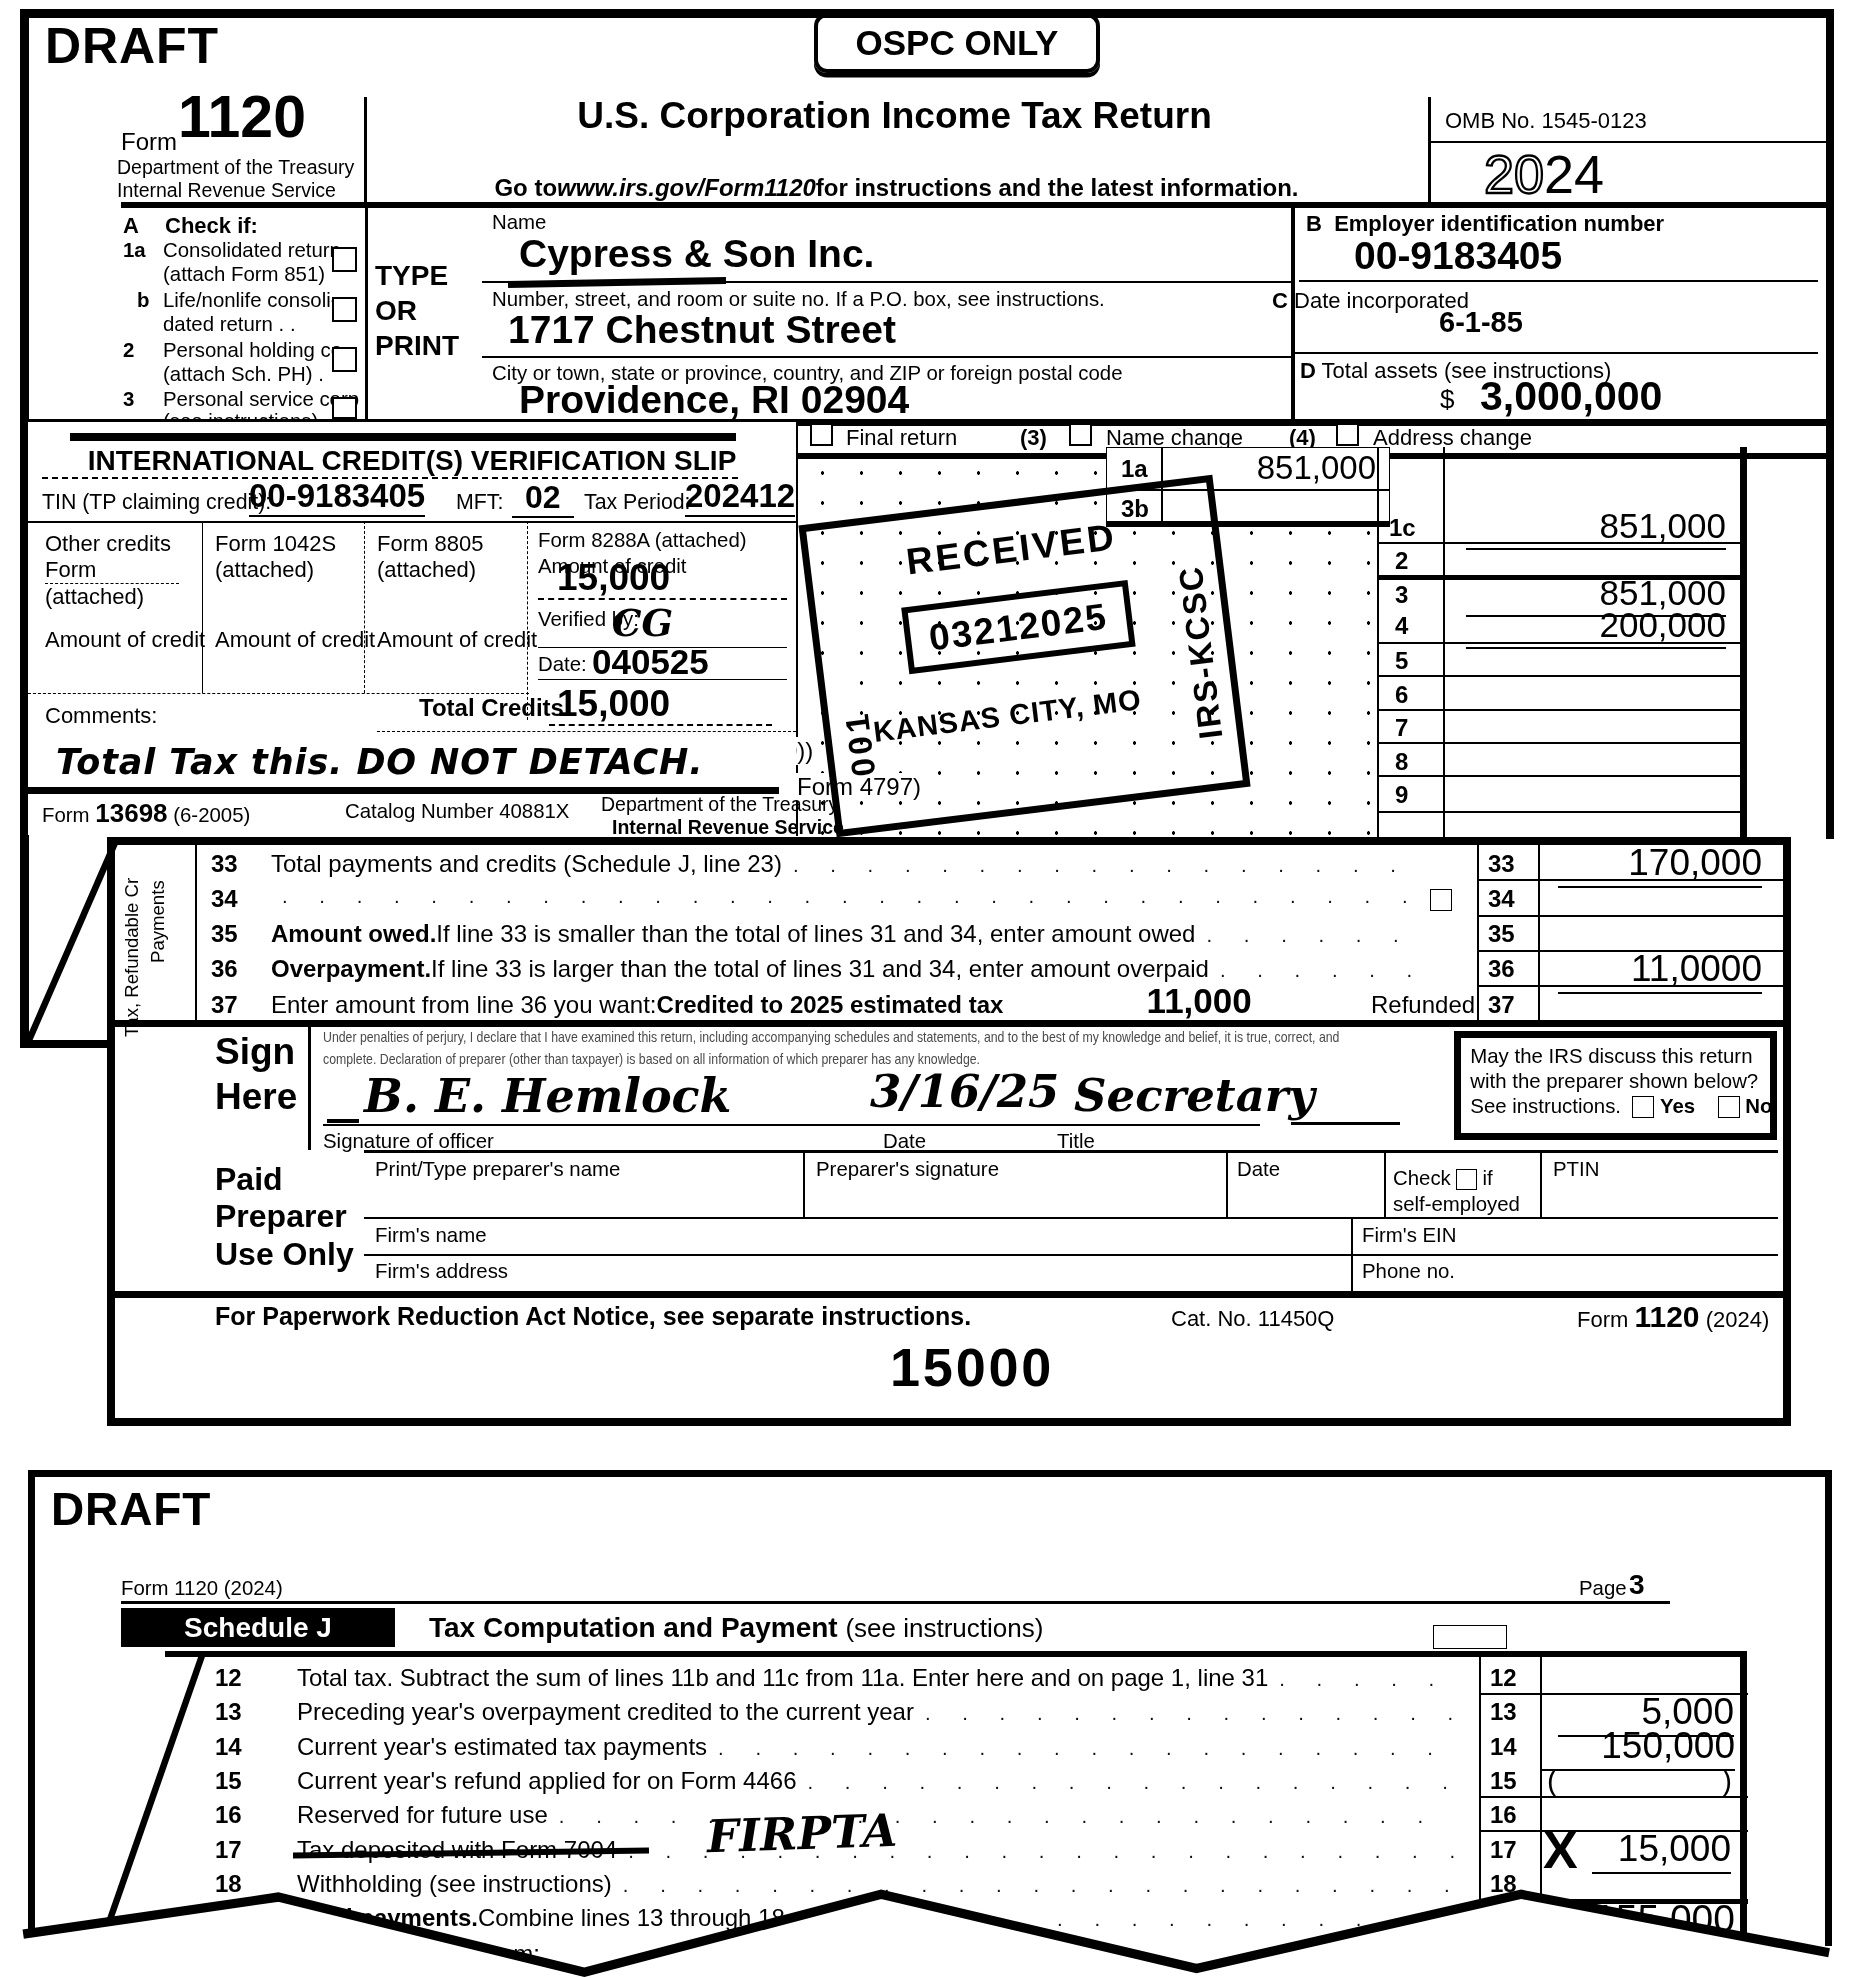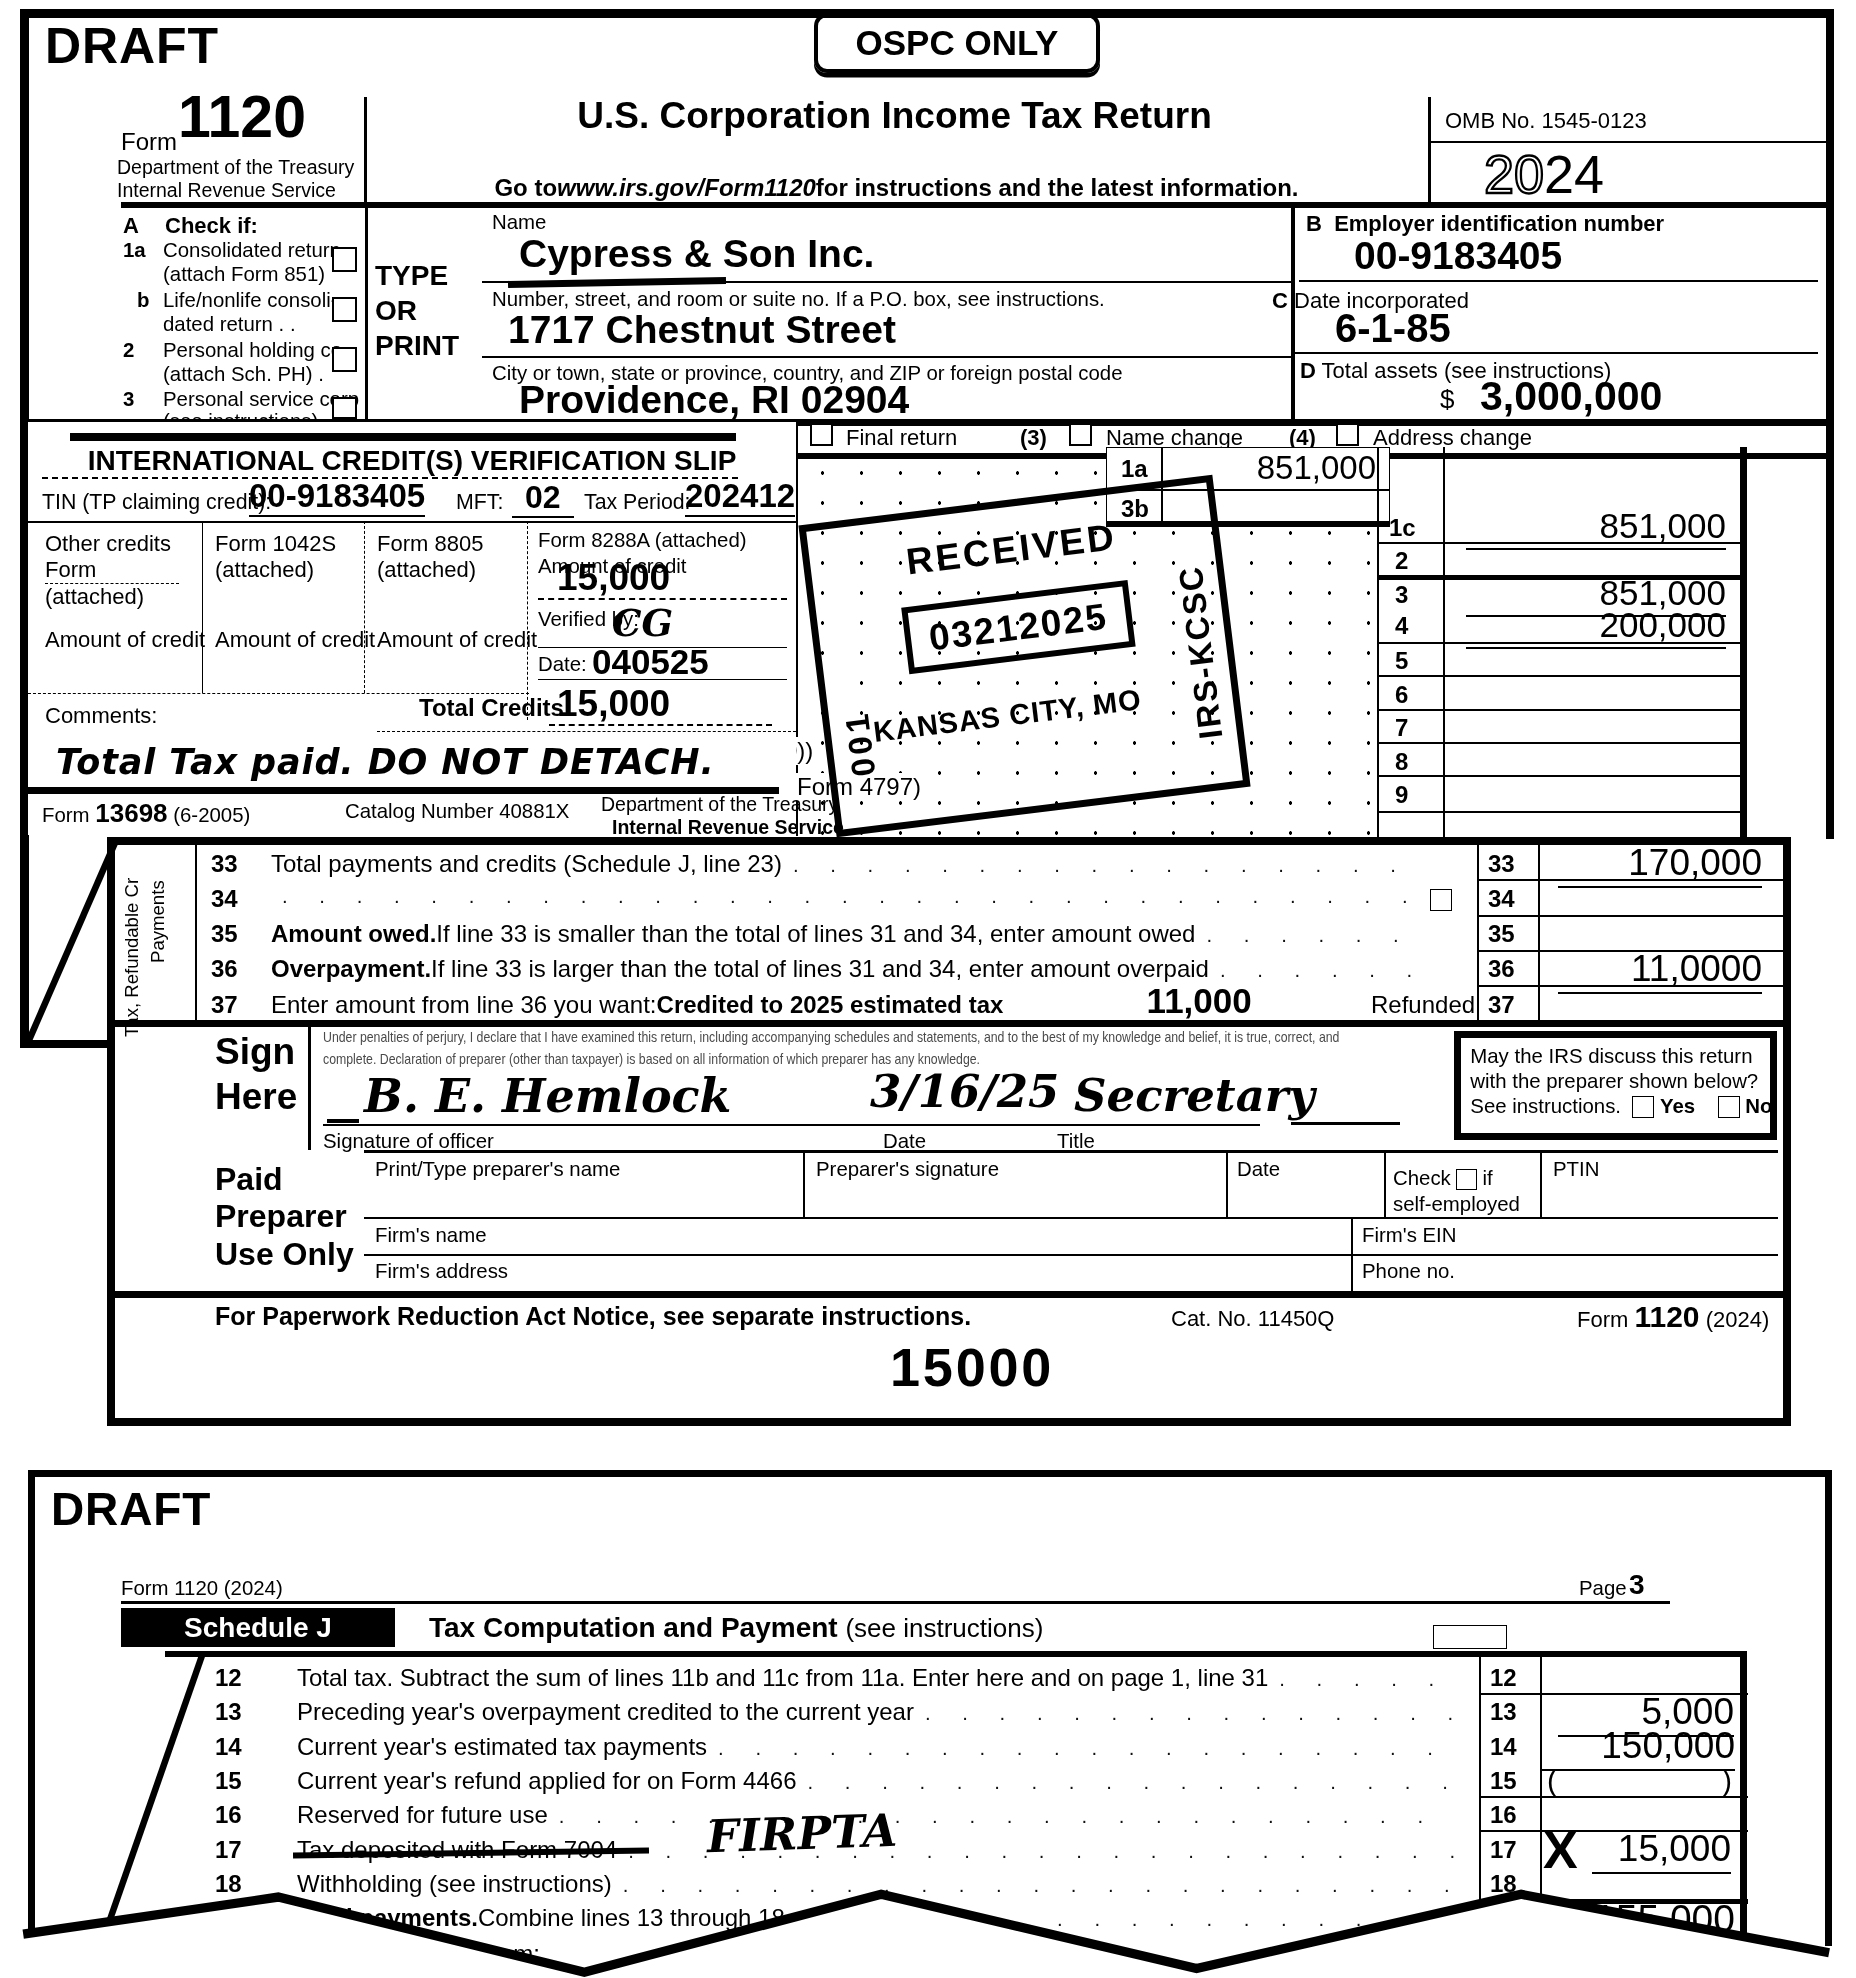--- a/index.html
+++ b/index.html
@@ -98,21 +98,21 @@
   <div class="lbl" style="left:1306px;top:211px;font-size:22px">
     <span class="b">B</span>&nbsp;
     <span class="b">Employer identification number</span>
   </div>
   <div class="lbl b" style="left:1354px;top:234px;font-size:39px">00-9183405</div>
   <div class="line" style="left:1299px;top:280px;width:519px;height:1.9px"></div>
   <div class="lbl" style="left:1272px;top:288px;font-size:22px">
     <span class="b">C</span>
     <span>Date incorporated</span>
   </div>
-  <div class="lbl b" style="left:1335px;top:306px;font-size:40px">6-1-85</div>
+  <div class="lbl b" style="left:1439px;top:306px;font-size:29px">6-1-85</div>
   <div class="line" style="left:1291px;top:352px;width:527px;height:1.9px"></div>
   <div class="lbl" style="left:1300px;top:358px;font-size:22px">
     <span class="b">D</span>
     <span>Total assets (see instructions)</span>
   </div>
   <div class="lbl" style="left:1440px;top:384px;font-size:26px">$</div>
   <div class="lbl b" style="left:1480px;top:373px;font-size:41px">3,000,000</div>
 
   <div class="line" style="left:20.4px;top:419px;width:1806px;height:6.5px"></div>
 
@@ -203,21 +203,21 @@
   <div class="lbl b" style="left:592px;top:642px;font-size:35px">040525</div>
   <div class="abs" style="left:538px;top:679px;width:249px;border-top:1.9px solid #000"></div>
 
   <div class="abs" style="left:28px;top:693px;width:501px;border-top:1.9px dashed #000"></div>
   <div class="lbl" style="left:45px;top:703px;font-size:22px">Comments:</div>
   <div class="lbl b" style="left:419px;top:694px;font-size:24px">Total Credits:</div>
   <div class="lbl b" style="left:557px;top:683px;font-size:37px">15,000</div>
   <div class="abs" style="left:549px;top:724px;width:223px;border-top:2.8px dashed #000"></div>
   <div class="abs" style="left:377px;top:731px;width:419px;border-top:1.9px dashed #000"></div>
 
-  <div class="lbl" style="left:56px;top:742px;font-size:35px;font-weight:bold;font-family:'DejaVu Sans',sans-serif;font-style:italic;letter-spacing:0.9px">Total Tax paid.  DO NOT DETACH.</div>
+  <div class="lbl" style="left:56px;top:742px;font-size:35px;font-weight:bold;font-family:'DejaVu Sans',sans-serif;font-style:italic;letter-spacing:0.9px">Total Tax this.  DO NOT DETACH.</div>
   <div class="line" style="left:28px;top:787px;width:751px;height:6.5px"></div>
   <div class="lbl" style="left:42px;top:798px;font-size:20.4px">
     <span>Form</span>
     <span class="b" style="font-size:26px">13698</span>
     <span>(6-2005)</span>
   </div>
   <div class="lbl" style="left:345px;top:800px;font-size:20.4px">Catalog Number 40881X</div>
   <div class="lbl" style="left:601px;top:793px;font-size:19.5px">Department of the Treasury</div>
   <div class="lbl b" style="left:612px;top:816px;font-size:19.5px;border-bottom:2.8px solid #000">Internal Revenue Service</div>
 

